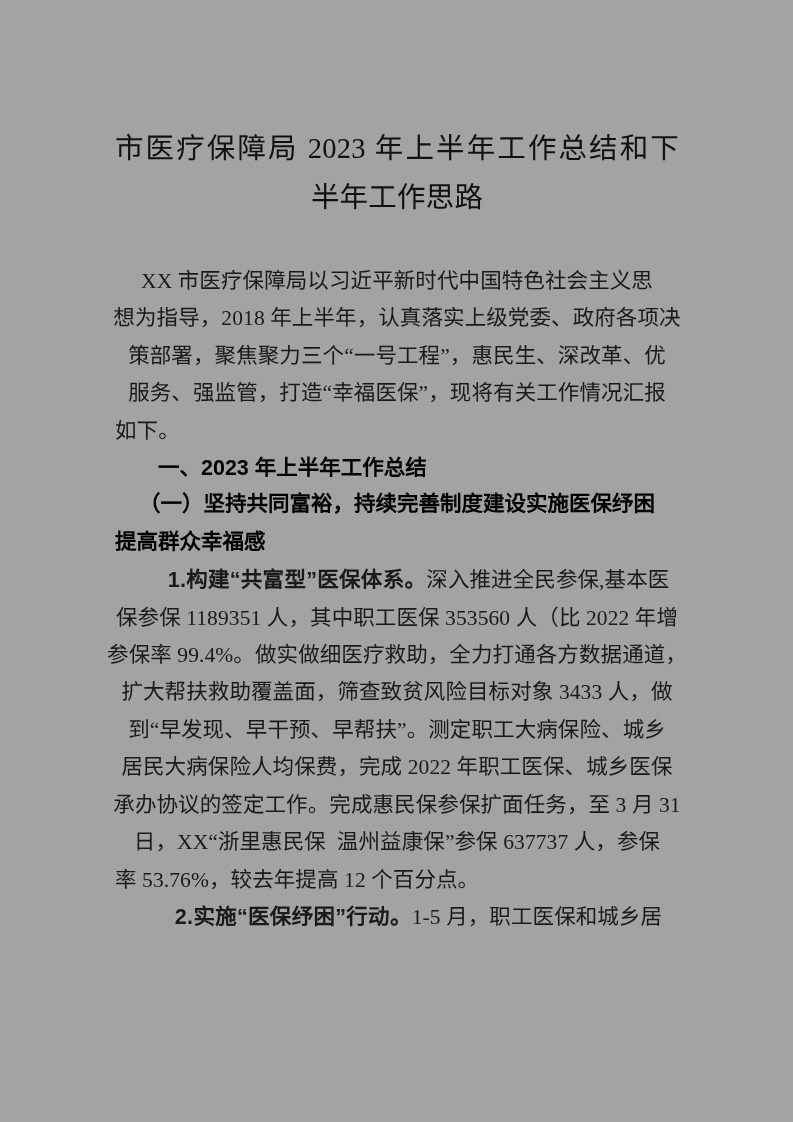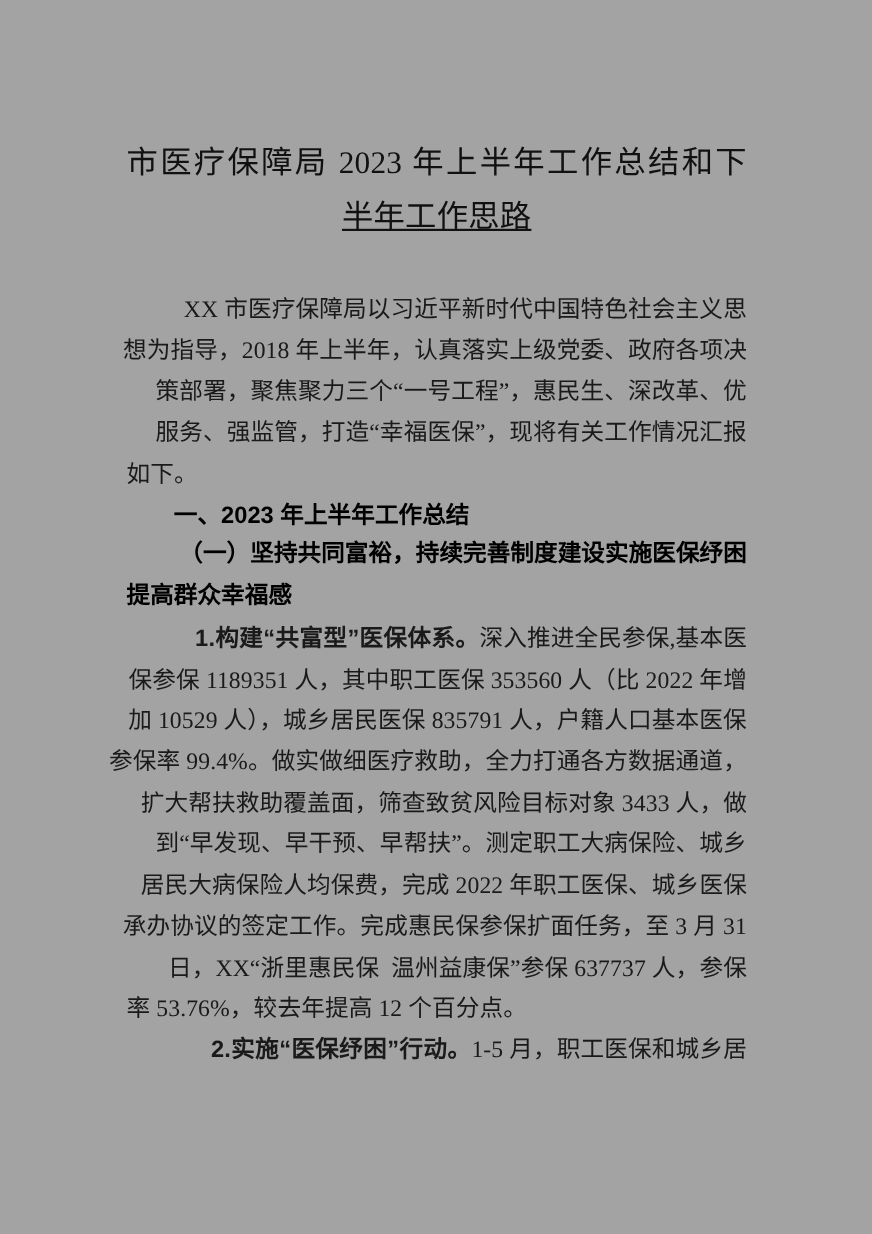--- a/index.html
+++ b/index.html
@@ -43,21 +43,20 @@
     color: #111111;
   }
   .doc-title .ln {
     display: block;
   }
   .doc-title .ln.first {
     text-align: justify;
     text-align-last: justify;
   }
   .doc-title .ln.last {
-    text-decoration: underline;
   }
 
   
   .para {
     margin: 0;
     font-size: 21.5px;
     line-height: 37.4px;
     color: #1a1a1a;
     text-align: justify;
     text-align-last: left;
@@ -87,21 +86,21 @@
     font-family: "Liberation Sans", "DejaVu Sans", sans-serif;
     font-weight: bold;
     letter-spacing: 0.3px;
   }
 
   .indent2 { padding-left: 43px; }
 
   
   .row {
     display: flex;
-    justify-content: flex-end;
+    justify-content: center;
     width: 100%;
     font-size: 21.5px;
     line-height: 37.4px;
     color: #1a1a1a;
   }
   .row.left { justify-content: flex-start; }
   .row > span { white-space: pre; display: inline-block; text-align: right; }
 
   .row.hdr1 {
     font-family: "Liberation Sans", "DejaVu Sans", sans-serif;
@@ -160,23 +159,20 @@
     <div class="para kai">
       <div class="row">
         <span class="runin-bold indent2">1.</span>
         <span class="runin-bold">构建“共富型”医保体系。</span>
         <span>深入推进全民参保,基本医</span>
       </div>
       <div class="row">
         <span>保参保 1189351 人，其中职工医保 353560 人（比 2022 年增</span>
       </div>
       <div class="row">
-        <span>加 10529 人），城乡居民医保 835791 人，户籍人口基本医保</span>
-      </div>
-      <div class="row">
         <span>参保率 99.4%。做实做细医疗救助，全力打通各方数据通道，</span>
       </div>
       <div class="row">
         <span>扩大帮扶救助覆盖面，筛查致贫风险目标对象 3433 人，做</span>
       </div>
       <div class="row">
         <span>到“早发现、早干预、早帮扶”。测定职工大病保险、城乡</span>
       </div>
       <div class="row">
         <span>居民大病保险人均保费，完成 2022 年职工医保、城乡医保</span>

